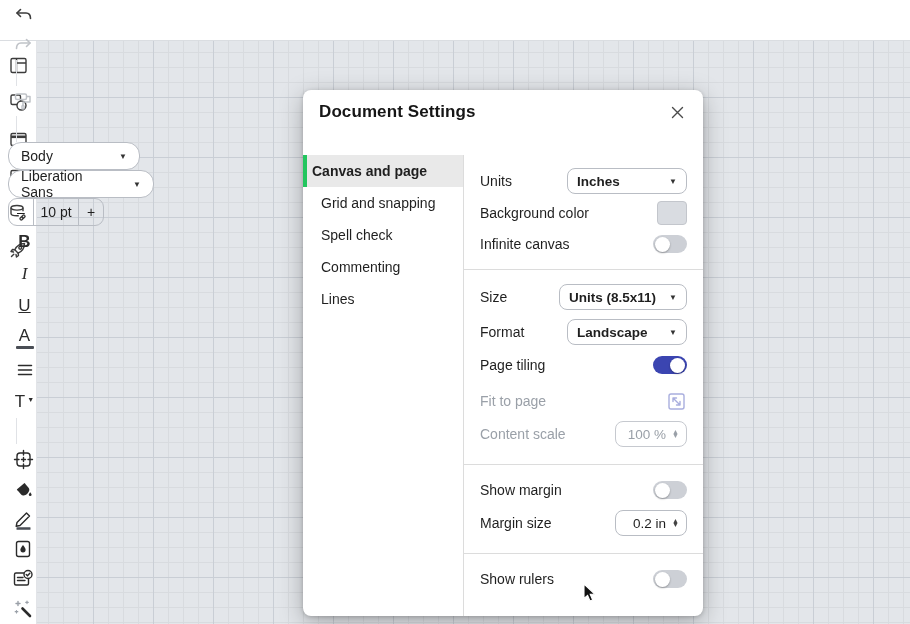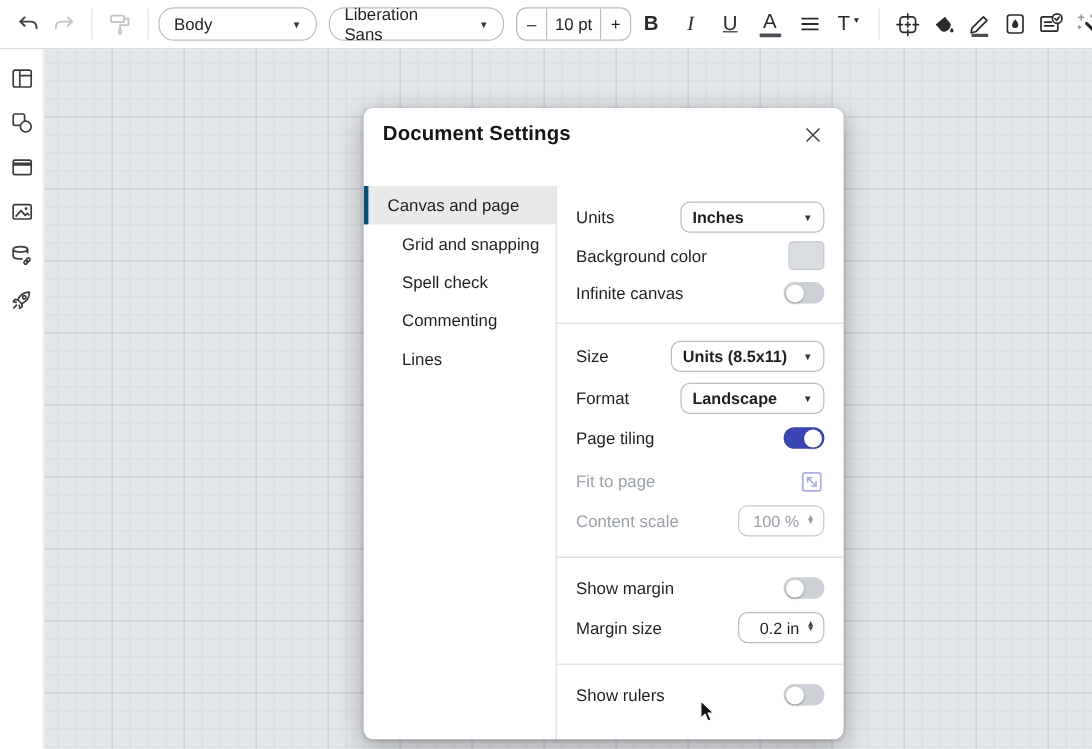--- a/index.html
+++ b/index.html
@@ -2,21 +2,21 @@
 <html><head>
 <meta charset="utf-8">
 <style>
   * { margin:0; padding:0; box-sizing:border-box; }
   html,body { width:910px; height:624px; overflow:hidden; font-family:"Liberation Sans", sans-serif; background:#fff; }
 
   
   .toolbar {
     position:absolute; left:0; top:0; width:910px; height:41px;
     background:#fff; border-bottom:1px solid #dadde1;
-    display:flex; align-items:center; padding:0 8px; z-index:5;
+    display:flex; align-items:flex-start; padding:0 8px; z-index:5;flex-direction:column;
   }
   .tb-btn { display:flex; align-items:center; justify-content:center; width:30px; height:30px; border-radius:4px; color:#3d3d3d; flex:0 0 auto; }
   .tb-btn.disabled { color:#c0c3c8; }
   .tb-sep { width:1px; height:26px; background:#e0e2e6; margin:0 8px; flex:0 0 auto; }
   .tb-select {
     height:28px; border:1px solid #b9bdc4; border-radius:13px; display:flex; align-items:center;
     justify-content:space-between; padding:0 12px; font-size:14px; color:#1f1f1f; background:#fff; flex:0 0 auto;
   }
   .tb-select .caret { font-size:8px; color:#333; margin-left:10px; }
   .style-select { width:132px; margin-right:10px; }
@@ -58,22 +58,22 @@
   .modal {
     position:absolute; left:303px; top:90px; width:400px; height:526px;
     background:#fff; border-radius:8px; box-shadow:0 6px 24px rgba(0,0,0,.28), 0 1px 4px rgba(0,0,0,.18);
     z-index:10; display:flex; flex-direction:column; overflow:hidden;gap:21px;
   }
   .modal-header { height:44px; flex:0 0 auto; display:flex; align-items:center; justify-content:space-between; padding:0 16px; }
   .modal-title { font-size:17px; font-weight:bold; color:#161616; letter-spacing:.1px; }
   .modal-close { width:20px; height:20px; display:flex; align-items:center; justify-content:center; color:#4a4a4a; cursor:default; }
   .modal-body { flex:1; display:flex; min-height:0; }
   .modal-nav { width:160px; flex:0 0 auto; padding-top:0; }
-  .nav-item { height:32px; display:flex; align-items:center; padding-left:32px; font-size:14px; color:#1f1f1f; }
-  .nav-item.selected { background:#e9e9e9; font-weight:normal; border-left:4px solid #0c4a6e; padding-left:16px; }
+  .nav-item { height:32px; display:flex; align-items:center; padding-left:18px; font-size:14px; color:#1f1f1f; }
+  .nav-item.selected { background:#e9e9e9; font-weight:bold; border-left:4px solid #22c55e; padding-left:5px; }
   .modal-panel { flex:1; border-left:1px solid #dcdcdc; display:flex; flex-direction:column; }
   .panel-section { padding:6px 16px; }
   .panel-divider { height:1px; background:#dcdcdc; flex:0 0 auto; }
   .srow { display:flex; align-items:center; justify-content:space-between; margin:7px 0; min-height:24px; }
   .srow .lbl { font-size:14px; color:#1f1f1f; }
   .srow .lbl.dis { color:#9aa0a8; }
 
   .mini-select {
     height:26px; border:1px solid #b9bdc4; border-radius:8px; background:#fff;
     display:flex; align-items:center; justify-content:space-between; padding:0 9px; font-size:13.5px; color:#1f1f1f;font-weight:bold;

